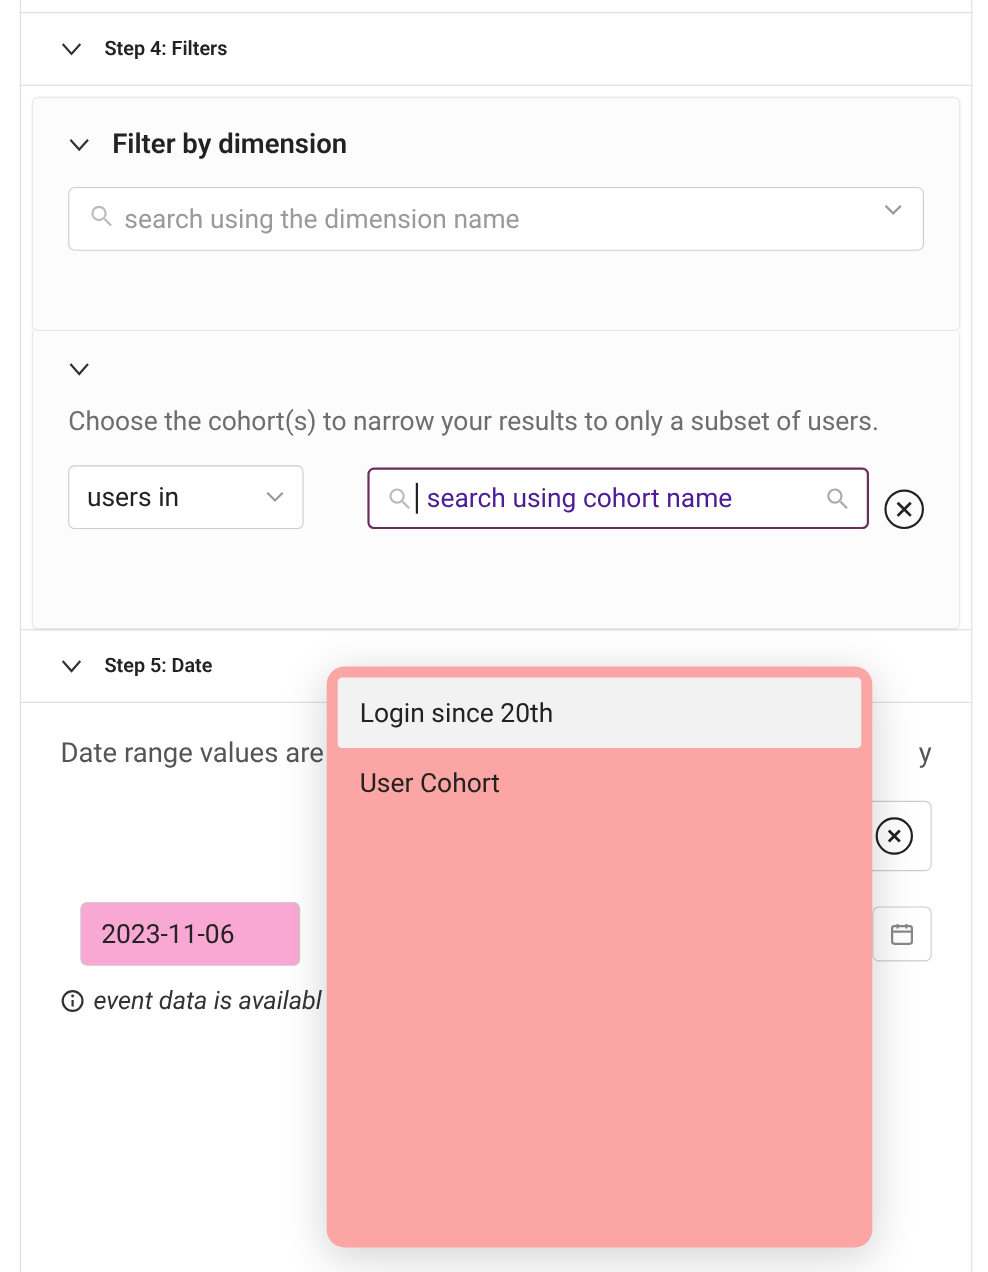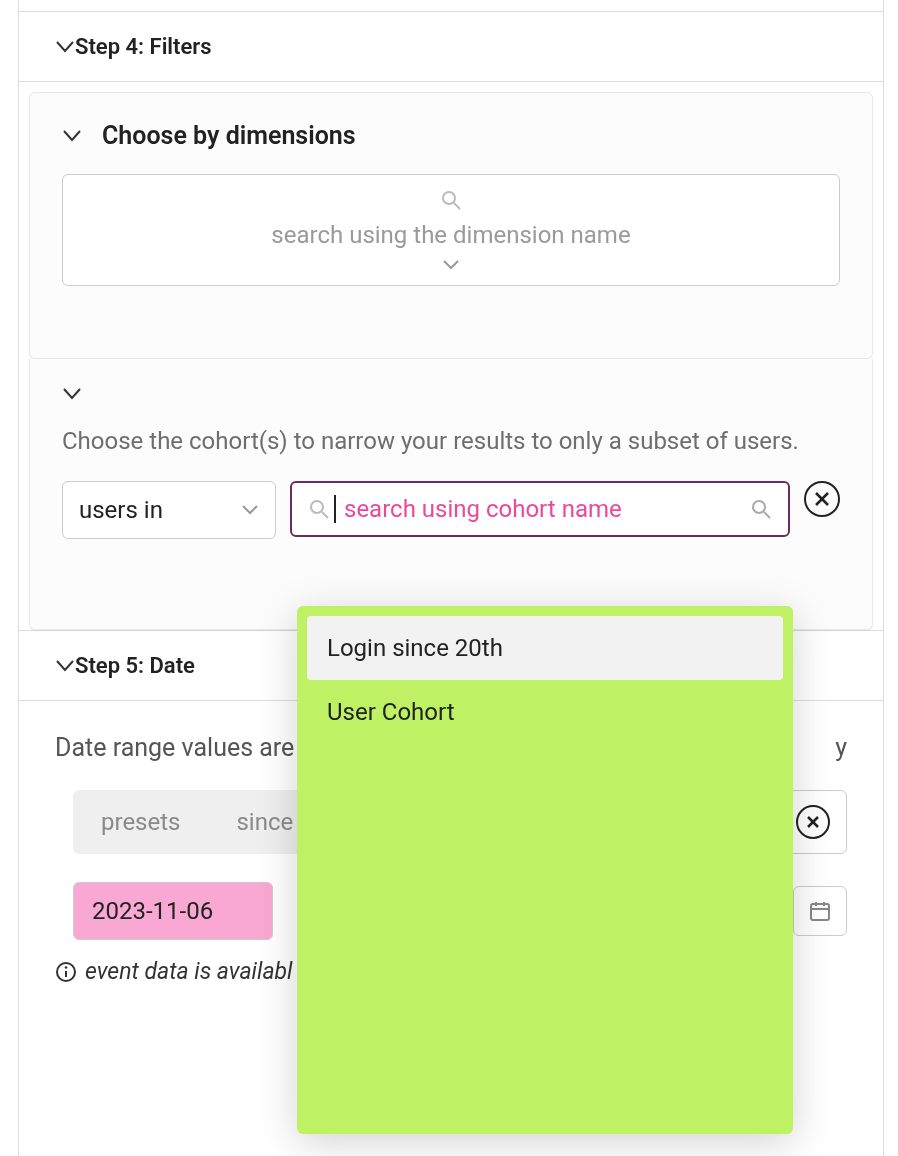--- a/index.html
+++ b/index.html
@@ -19,22 +19,23 @@
     left: 18px;
     right: 14px;
     top: 0;
     bottom: 0;
   }
   .top-slice { height: 12px; border-bottom: 1px solid #ddd; }
   .step-header {
     display: flex;
     align-items: center;
     padding: 22px 36px;
-    font-size: 22px;
+    font-size: 18px;
     font-weight: 600;
+    gap: 20px;
     border-bottom: 1px solid #ddd;
     cursor: pointer;
   }
   .step-header .chev { flex: 0 0 auto; }
   .section {
     margin: 10px 10px 0 10px;
     background: #fcfcfc;
     border: 1px solid #e8e8e8;
     border-radius: 6px;
     padding: 28px 32px 56px 32px;
@@ -49,34 +50,33 @@
     margin-bottom: 24px;
   }
   .helper-text {
     font-size: 24px;
     color: #6e6e6e;
     margin-bottom: 24px;
     line-height: 1.35;
   }
   .search-box {
     display: flex;
-    align-items: center;
+    align-items: flex-start;
     border: 1px solid #ccc;
     border-radius: 6px;
     padding: 14px 18px;
     font-size: 24px;
     color: #9a9a9a;
     gap: 10px;
     background: #fff;
-    flex-direction: column;
   }
   .search-box .placeholder { flex: 1; }
   .row-cohorts {
     display: flex;
-    align-items: flex-start;
+    align-items: flex-end;
     gap: 14px;
   }
   .select-box {
     display: flex;
     align-items: center;
     justify-content: space-between;
     border: 1px solid #ccc;
     border-radius: 6px;
     padding: 14px 16px;
     font-size: 24px;
@@ -88,38 +88,39 @@
   .cohort-search {
     display: flex;
     align-items: center;
     border: 2px solid #6b2c5f;
     border-radius: 6px;
     padding: 12px 16px;
     font-size: 24px;
     background: #fff;
     flex: 1;
     gap: 4px;
-    color: #ec4899;
+    color: #4c1d95;
+    margin-left: 44px;
   }
   .cohort-search .cursor-bar {
     width: 2px; height: 28px; background: #222; margin-right: 4px;
     display:inline-block;
   }
   .cohort-search .placeholder { flex: 1; }
   .circle-x {
     width: 36px; height: 36px;
     border: 2px solid #222; border-radius: 50%;
     display: flex; align-items: center; justify-content: center;
     cursor: pointer;
     flex: 0 0 auto;
   }
   .dropdown {
     position: absolute;
-    background: #bef264;
-    border-radius: 6px;
+    background: #fca5a5;
+    border-radius: 16px;
     box-shadow: 0 8px 40px rgba(0,0,0,0.18);
     padding: 10px;
     z-index: 10;
   }
   .dropdown-item {
     padding: 18px 20px;
     font-size: 24px;
     border-radius: 4px;
     cursor: pointer;
   }
@@ -215,21 +216,21 @@
     <span>Step 4: Filters</span>
   </div>
 
   <div class="section" style="margin-top:10px; padding-bottom:72px;">
     <div class="section-title">
       <span>
         <svg width="20" height="14">
             <polyline class="icon-chevron" points="2,2 10,11 18,2"></polyline>
           </svg>
       </span>
-      <span>Choose by dimensions</span>
+      <span>Filter by dimension</span>
     </div>
     <div class="search-box">
       <span>
         <svg width="22" height="22">
             <circle cx="9" cy="9" r="6" stroke="#bbb" stroke-width="2" fill="none"></circle>
             <line x1="14" y1="14" x2="20" y2="20" stroke="#bbb" stroke-width="2"></line>
           </svg>
       </span>
       <span class="placeholder">search using the dimension name</span>
       <span>
@@ -291,24 +292,20 @@
           </svg>
       </span>
       <span>Step 5: Date</span>
     </div>
     <div class="body5">
       <div class="label-line" style="display:flex;">
         <span>Date range values are a</span>
         <span style="margin-left:auto;">y</span>
       </div>
       <div class="tabs-row" style="padding-left:18px;">
-        <div class="tabs-pill">
-          <span>presets</span>
-          <span>since</span>
-        </div>
         <div class="icon-btn">
           <div class="small-circle-x">
             <svg width="14" height="14">
                 <line class="icon-x" x1="2" y1="2" x2="12" y2="12"></line>
                 <line class="icon-x" x1="12" y1="2" x2="2" y2="12"></line>
               </svg>
           </div>
         </div>
       </div>
       <div class="date-row" style="padding-left:18px;">

